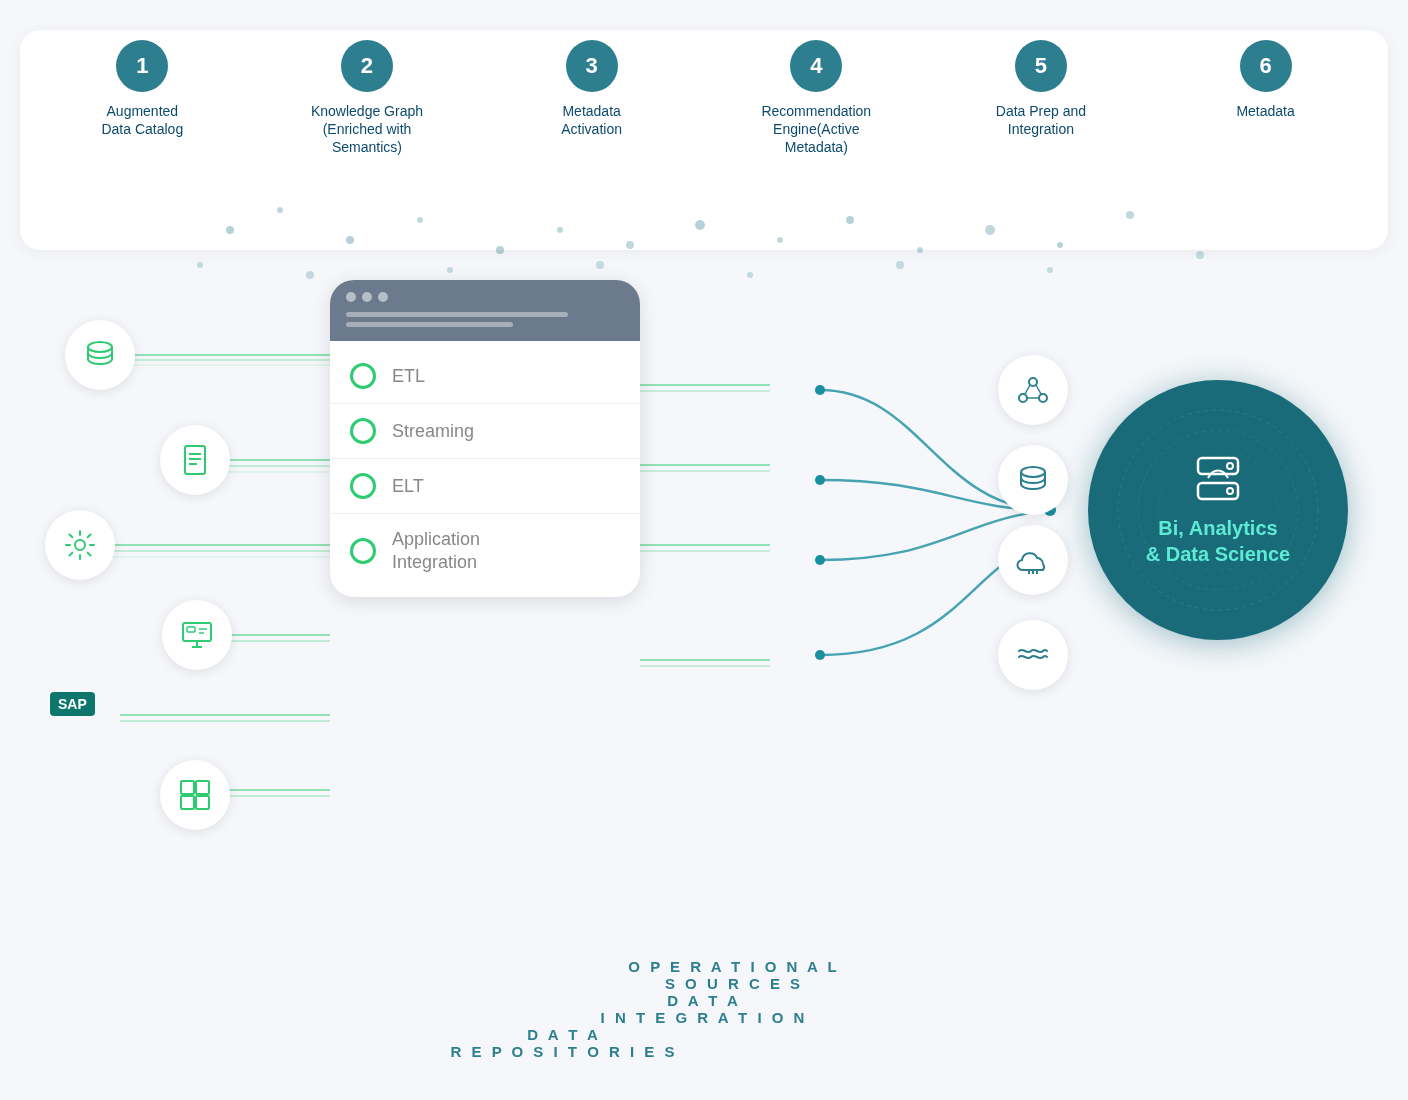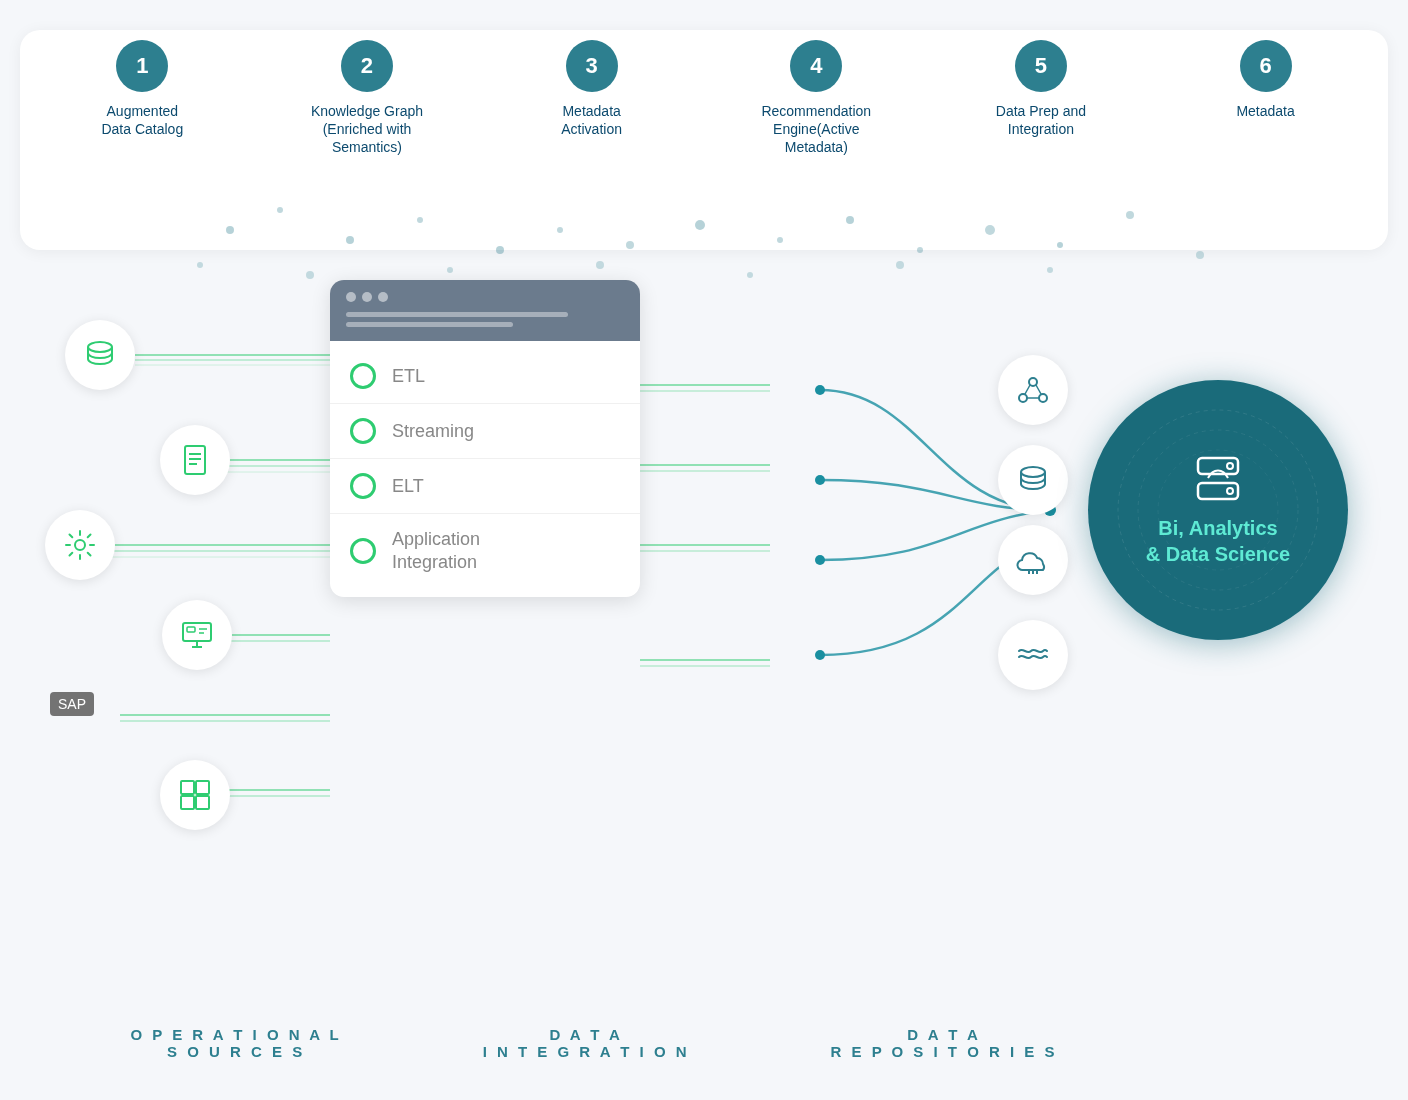--- a/index.html
+++ b/index.html
@@ -78,21 +78,21 @@
 
     
     .center-panel {
       position: absolute;
       left: 330px;
       top: 280px;
       width: 310px;
     }
     .browser-window {
       background: white;
-      border-radius: 14px;
+      border-radius: 24px;
       box-shadow: 0 4px 20px rgba(0,0,0,0.12);
       overflow: hidden;
     }
     .browser-header {
       background: #6b7b8d;
       padding: 12px 16px 14px;
     }
     .browser-dots {
       display: flex;
       gap: 6px;
@@ -168,43 +168,44 @@
     }
 
     
     .bottom-labels {
       position: absolute;
       bottom: 40px;
       left: 0;
       right: 0;
       display: flex;
       justify-content: space-around;
+      flex-direction: column;
     }
     .bottom-label {
       font-size: 15px;
       font-weight: 700;
       letter-spacing: 3px;
       color: #2d7f8f;
       text-align: center;
     }
 
     
     .connections-svg {
       position: absolute;
       top: 0;
       left: 0;
       width: 100%;
       height: 100%;
       pointer-events: none;
     }
 
     .sap-badge {
-      background: #737373;
+      background: #0f766e;
       color: white;
-      font-weight: normal;
+      font-weight: bold;
       font-size: 14px;
       padding: 4px 8px;
       border-radius: 4px;
     }
   </style>
 </head>
 <body>
 
 <div class="top-bar"></div>
 

